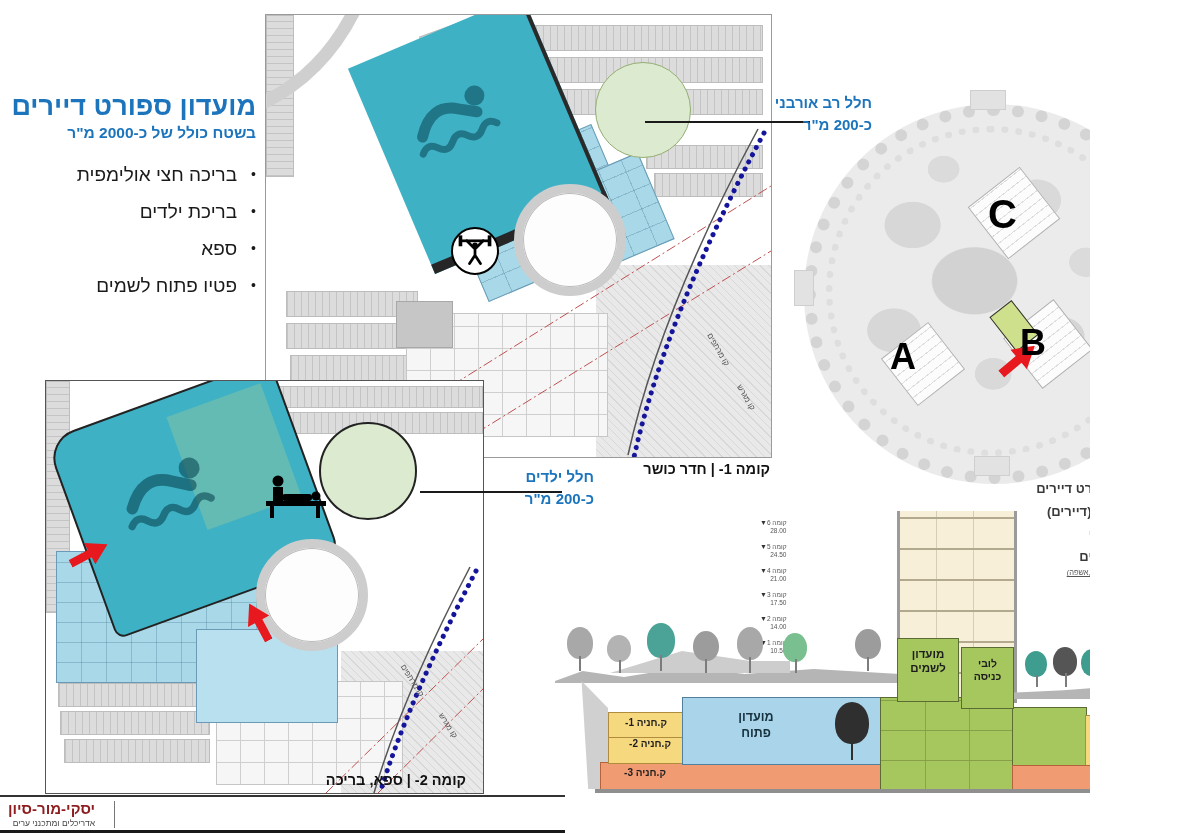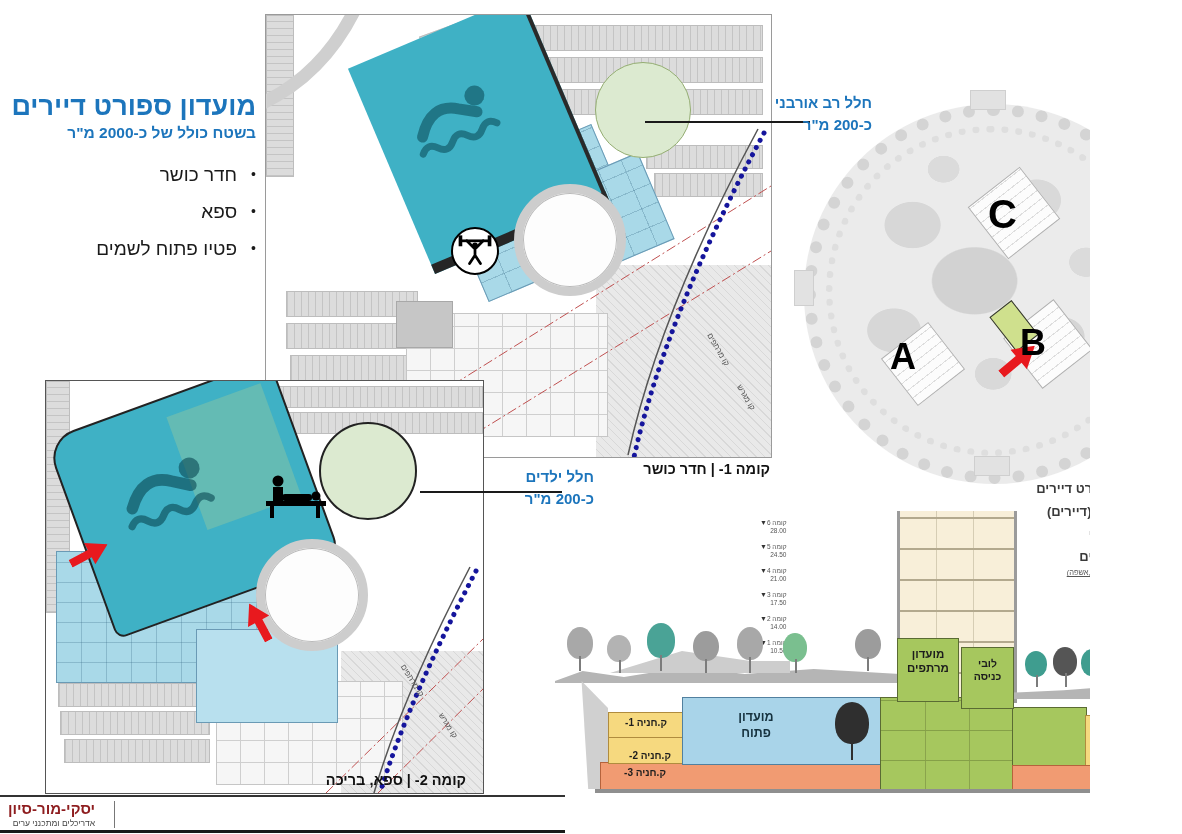--- a/index.html
+++ b/index.html
@@ -69,21 +69,22 @@
 </style>
 </head>
 <body>
 
 <div id="stage">
 
   <div class="abs rtl" style="left:8px;top:92px;width:248px;">
     <div class="title-main">מועדון ספורט דיירים</div>
     <div class="title-sub">בשטח כולל של כ-2000 מ"ר</div>
     <div class="bullets">
-      <div class="b-row"><span class="bullet-dot">•</span><span>חדר כושר</span></div>
+      <div class="b-row"><span class="bullet-dot">•</span><span>בריכה חצי אולימפית</span></div>
+      <div class="b-row"><span class="bullet-dot">•</span><span>בריכת ילדים</span></div>
       <div class="b-row"><span class="bullet-dot">•</span><span>ספא</span></div>
       <div class="b-row"><span class="bullet-dot">•</span><span>פטיו פתוח לשמים</span></div>
     </div>
   </div>
 
   <div class="abs panel" style="left:265px;top:14px;width:505px;height:442px;">
 
     <div class="abs hatch" style="left:330px;top:250px;width:175px;height:192px;"></div>
 
     <div class="abs stallv" style="left:0;top:0;width:26px;height:160px;"></div>
@@ -335,21 +336,21 @@
     <div class="tree" style="left:582px;top:142px;width:22px;height:36px;">
         <span class="crown" style="background:#3f9d8f;"></span>
         <span class="trunk"></span>
       </div>
 
     <div class="abs sec-orange" style="left:45px;top:257px;width:280px;height:27px;"></div>
     <div class="abs sec-yellow" style="left:53px;top:207px;width:74px;height:25px;">
       <div class="sec-label rtl" style="font-size:10px;margin-top:4px;">ק.חניה 1-</div>
     </div>
     <div class="abs sec-yellow" style="left:53px;top:232px;width:74px;height:25px;">
-      <div class="sec-label rtl" style="font-size:10px;margin-top:12px;padding-left:8px;">ק.חניה 2-</div>
+      <div class="sec-label rtl" style="font-size:10px;margin-top:0;padding-left:8px;">ק.חניה 2-</div>
     </div>
     <div class="abs sec-label rtl" style="left:50px;top:262px;width:80px;font-size:10px;">ק.חניה 3-</div>
 
     <div class="abs sec-blue" style="left:127px;top:192px;width:198px;height:66px;">
       <div class="abs sec-label rtl" style="left:38px;top:12px;width:70px;font-size:12.5px;color:#16323f;">
         <div>מועדון</div>
         <div>פתוח</div>
       </div>
       <div class="tree" style="left:152px;top:4px;width:34px;height:58px;">
           <span class="crown" style="background:#2f2f2f;"></span>
@@ -358,21 +359,21 @@
     </div>
 
     <div class="abs sec-green" style="left:325px;top:192px;width:132px;height:92px;background-image:repeating-linear-gradient(0deg,transparent 0 29px,#85a048 29px 30px),linear-gradient(90deg,transparent 0 44px,#8aa44c 44px 45px,transparent 45px 88px,#8aa44c 88px 89px,transparent 89px);"></div>
     <div class="abs sec-green" style="left:457px;top:202px;width:73px;height:58px;"></div>
     <div class="abs sec-yellow" style="left:530px;top:210px;width:63px;height:50px;"></div>
     <div class="abs sec-orange" style="left:457px;top:260px;width:138px;height:24px;"></div>
 
     <div class="abs sec-green" style="left:342px;top:133px;width:60px;height:62px;">
       <div class="sec-label rtl" style="font-size:11.5px;padding-top:8px;">
         <div>מועדון</div>
-        <div>מרתפים</div>
+        <div>לשמים</div>
       </div>
     </div>
     <div class="abs sec-green" style="left:406px;top:142px;width:51px;height:60px;">
       <div class="sec-label rtl" style="font-size:10.5px;padding-top:9px;">
         <div>לובי</div>
         <div>כניסה</div>
       </div>
     </div>
 
     <div class="abs" style="left:40px;top:284px;width:557px;height:4px;background:#8f8f8f;"></div>

